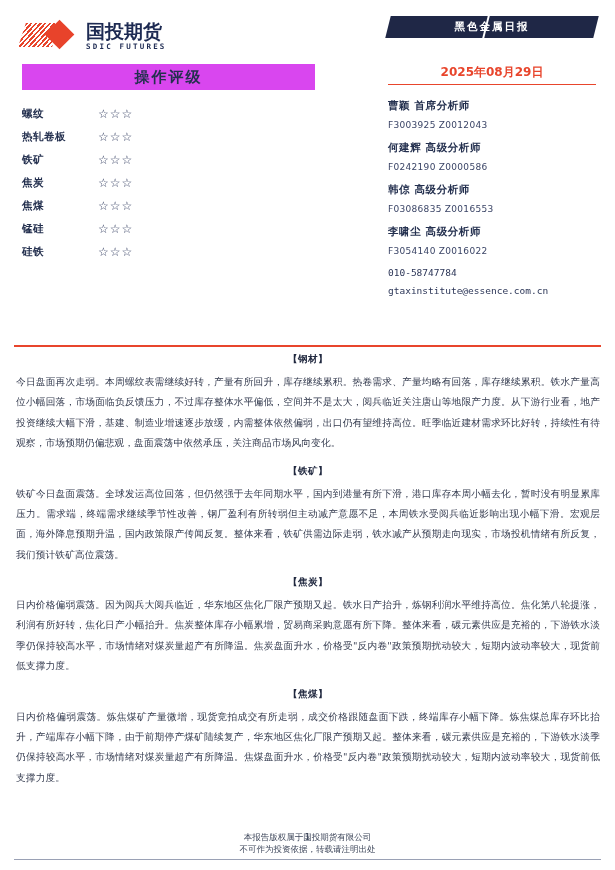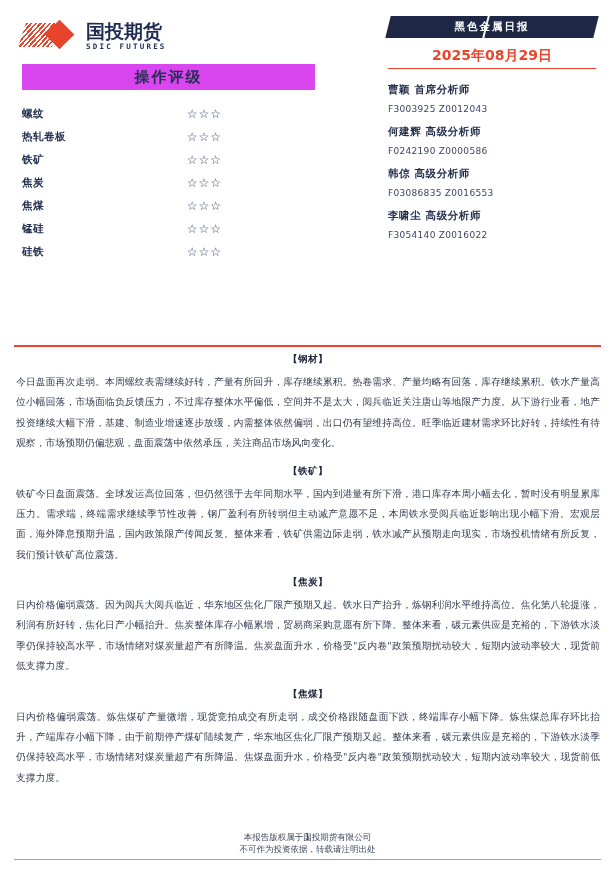--- a/index.html
+++ b/index.html
@@ -103,21 +103,20 @@
   }
 
   .rating-list {
     margin-top: 12px;
     width: 200px;
   }
   .rating-row {
     display: flex;
     align-items: center;
     height: 23px;
-    justify-content: space-between;
   }
   .rating-name {
     width: 76px;
     font-family: "DejaVu Serif", serif;
     font-size: 10.5px;
     font-weight: bold;
     color: #24304f;
     letter-spacing: 0.5px;
   }
   .rating-stars {
@@ -162,24 +161,24 @@
     align-items: center;
     justify-content: center;
     font-family: "DejaVu Serif", serif;
     font-size: 10.5px;
     font-weight: bold;
     color: #ffffff;
     letter-spacing: 2px;
     z-index: 2;
   }
   .date-line {
-    margin-top: 9px;
+    margin-top: 26px;
     text-align: center;
     font-family: "DejaVu Sans", sans-serif;
-    font-size: 14px;
+    font-size: 12px;
     font-weight: bold;
     color: #e8452c;
     padding-bottom: 3px;
   }
   .date-rule {
     width: 208px;
     height: 1.4px;
     background: #e8452c;
   }
 
@@ -351,20 +350,24 @@
         <div class="analyst-name">曹颖 首席分析师</div>
         <div class="analyst-code">F3003925  Z0012043</div>
         <div class="analyst-name">何建辉 高级分析师</div>
         <div class="analyst-code">F0242190  Z0000586</div>
         <div class="analyst-name">韩倞 高级分析师</div>
         <div class="analyst-code">F03086835  Z0016553</div>
         <div class="analyst-name">李啸尘 高级分析师</div>
         <div class="analyst-code">F3054140  Z0016022</div>
       </div>
 
+      <div class="contact">
+        <div class="contact-line">010-58747784</div>
+        <div class="contact-line">gtaxinstitute@essence.com.cn</div>
+      </div>
     </div>
   </div>
 
   <div class="main-rule"></div>
 
   <div class="body">
 
     <div class="section">
       <div class="section-head">【钢材】</div>
       <div class="section-body">今日盘面再次走弱。本周螺纹表需继续好转，产量有所回升，库存继续累积。热卷需求、产量均略有回落，库存继续累积。铁水产量高位小幅回落，市场面临负反馈压力，不过库存整体水平偏低，空间并不是太大，阅兵临近关注唐山等地限产力度。从下游行业看，地产投资继续大幅下滑，基建、制造业增速逐步放缓，内需整体依然偏弱，出口仍有望维持高位。旺季临近建材需求环比好转，持续性有待观察，市场预期仍偏悲观，盘面震荡中依然承压，关注商品市场风向变化。</div>

